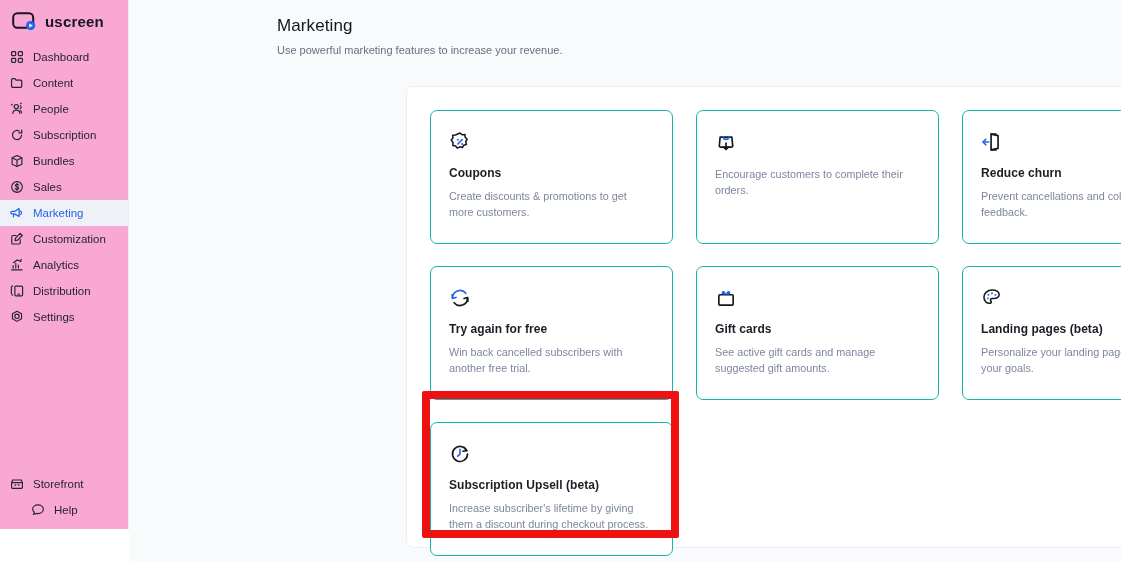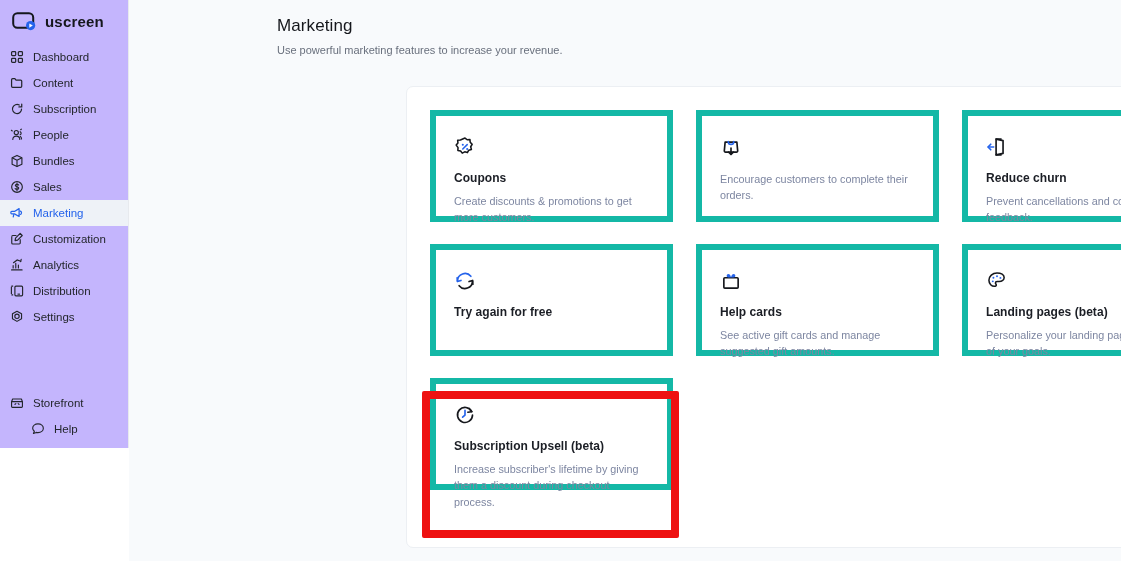--- a/index.html
+++ b/index.html
@@ -6,22 +6,22 @@
   html, body {
     width: 1121px; height: 561px;
     font-family: "Liberation Sans", sans-serif;
     background: #ffffff;
     overflow: hidden;
   }
   #app { position: relative; width: 1121px; height: 561px; display: flex; }
 
   
   #sidebar {
-    width: 129px; height: 448px;
-    background: #c4b5fd;
+    width: 129px; height: 529px;
+    background: #f9a8d4;
     border-right: 1px solid #e7eaee;
     position: relative;
     flex: 0 0 129px;
   }
   #logo {
     display: flex; align-items: center; gap: 7px;
     padding: 9px 0 0 12px; height: 34px;
   }
   #logo .logo-mark { width: 26px; height: 19px; position: relative; flex: 0 0 26px; }
   #logo .logo-text {
@@ -60,23 +60,23 @@
   }
   #cards {
     display: grid;
     grid-template-columns: 243px 243px 243px;
     column-gap: 23px;
     row-gap: 22px;
     padding: 23px;
   }
   .card {
     background: #fff;
-    border: 6px solid #14b8a6;
-    border-radius: 0;
-    height: 112px;
+    border: 1px solid #14b8a6;
+    border-radius: 7px;
+    height: 134px;
     padding: 20px 18px 0 18px;
     cursor: pointer;
     position: relative;
   }
   .card .card-icon { width: 22px; height: 22px; margin-bottom: 13px; }
   .card .card-title {
     font-size: 12px; font-weight: bold; color: #1b1e25;
     margin-bottom: 8px; letter-spacing: .05px;
   }
   .card .card-desc {
@@ -130,42 +130,42 @@
         <span class="ic">
           <svg width="14" height="14" viewBox="0 0 16 16" fill="none" stroke="currentColor" stroke-width="1.4" stroke-linejoin="round">
             <path d="M1.8 4.2a1.2 1.2 0 0 1 1.2-1.2h2.6l1.3 1.6h5.3a1.2 1.2 0 0 1 1.2 1.2v6a1.2 1.2 0 0 1-1.2 1.2H3a1.2 1.2 0 0 1-1.2-1.2z"></path>
           </svg>
         </span>
         <span>Content</span>
       </div>
 
       <div class="nav-item">
         <span class="ic">
-          <svg width="14" height="14" viewBox="0 0 16 16" fill="none" stroke="currentColor" stroke-width="1.4" stroke-linecap="round">
-            <path d="M13.2 8a5.2 5.2 0 1 1-2.6-4.5"></path>
-            <path d="M13.4 2.4v3.2h-3.2"></path>
-          </svg>
-        </span>
-        <span>Subscription</span>
-      </div>
-
-      <div class="nav-item">
-        <span class="ic">
           <svg width="14" height="14" viewBox="0 0 16 16" fill="none" stroke="currentColor" stroke-width="1.3" stroke-linecap="round">
             <circle cx="7.2" cy="5.2" r="2.4"></circle>
             <path d="M3.2 13c0-2.3 1.8-3.7 4-3.7s4 1.4 4 3.7"></path>
             <path d="M11.6 4.2a2 2 0 0 1 0 3.6M13.2 12.6c0-1.3-.5-2.3-1.4-2.9"></path>
             <path d="M2.6 3.4 1.6 2.6M12.2 2 13 1.2"></path>
           </svg>
         </span>
         <span>People</span>
       </div>
 
       <div class="nav-item">
         <span class="ic">
+          <svg width="14" height="14" viewBox="0 0 16 16" fill="none" stroke="currentColor" stroke-width="1.4" stroke-linecap="round">
+            <path d="M13.2 8a5.2 5.2 0 1 1-2.6-4.5"></path>
+            <path d="M13.4 2.4v3.2h-3.2"></path>
+          </svg>
+        </span>
+        <span>Subscription</span>
+      </div>
+
+      <div class="nav-item">
+        <span class="ic">
           <svg width="14" height="14" viewBox="0 0 16 16" fill="none" stroke="currentColor" stroke-width="1.3" stroke-linejoin="round">
             <path d="M8 1.6 13.6 4.4v7.2L8 14.4 2.4 11.6V4.4z"></path>
             <path d="M2.4 4.4 8 7.2l5.6-2.8M8 7.2v7.2"></path>
           </svg>
         </span>
         <span>Bundles</span>
       </div>
 
       <div class="nav-item">
         <span class="ic">
@@ -308,31 +308,32 @@
         <div class="card">
           <div class="card-icon">
             <svg width="22" height="22" viewBox="0 0 24 24" fill="none">
               <path d="M20.2 12a8.2 8.2 0 0 1-14.6 5.1" stroke="#15171c" stroke-width="1.8" stroke-linecap="round"></path>
               <path d="M20.6 15.6 20.3 11.4l-3.9 1.2" stroke="#15171c" stroke-width="1.8" stroke-linecap="round" stroke-linejoin="round"></path>
               <path d="M3.8 12a8.2 8.2 0 0 1 14.6-5.1" stroke="#2563eb" stroke-width="1.8" stroke-linecap="round"></path>
               <path d="M3.4 8.4l.3 4.2 3.9-1.2" stroke="#2563eb" stroke-width="1.8" stroke-linecap="round" stroke-linejoin="round"></path>
             </svg>
           </div>
           <div class="card-title">Try again for free</div>
+          <div class="card-desc">Win back cancelled subscribers with another free trial.</div>
         </div>
 
         <div class="card">
           <div class="card-icon">
             <svg width="22" height="22" viewBox="0 0 24 24" fill="none">
               <rect x="4.2" y="8.4" width="15.6" height="11.4" rx="1.1" stroke="#15171c" stroke-width="1.8" stroke-linejoin="round"></rect>
               <path d="M12 8.2c-.4-2.4-1.4-3.8-2.9-3.8a1.9 1.9 0 0 0 0 3.8z" fill="#2563eb"></path>
               <path d="M12 8.2c.4-2.4 1.4-3.8 2.9-3.8a1.9 1.9 0 0 1 0 3.8z" fill="#2563eb"></path>
             </svg>
           </div>
-          <div class="card-title">Help cards</div>
+          <div class="card-title">Gift cards</div>
           <div class="card-desc">See active gift cards and manage suggested gift amounts.</div>
         </div>
 
         <div class="card">
           <div class="card-icon">
             <svg width="22" height="22" viewBox="0 0 24 24" fill="none">
               <path d="M12 3.2c-4.9 0-8.8 3.6-8.8 8 0 4.1 3.1 6.6 5.9 6.6 1.5 0 2.1-.7 2.1-1.5 0-.9-.9-1.2-.9-2.2 0-.9.7-1.6 1.8-1.6h2.2c3.1 0 5.5-1.8 5.5-4.3 0-3-3.4-5-7.8-5z" stroke="#15171c" stroke-width="1.7" stroke-linejoin="round"></path>
               <circle cx="8.1" cy="8.4" r="1.05" fill="#2563eb"></circle>
               <circle cx="12" cy="6.9" r="1.05" fill="#2563eb"></circle>
               <circle cx="15.7" cy="8.6" r="1.05" fill="#2563eb"></circle>

